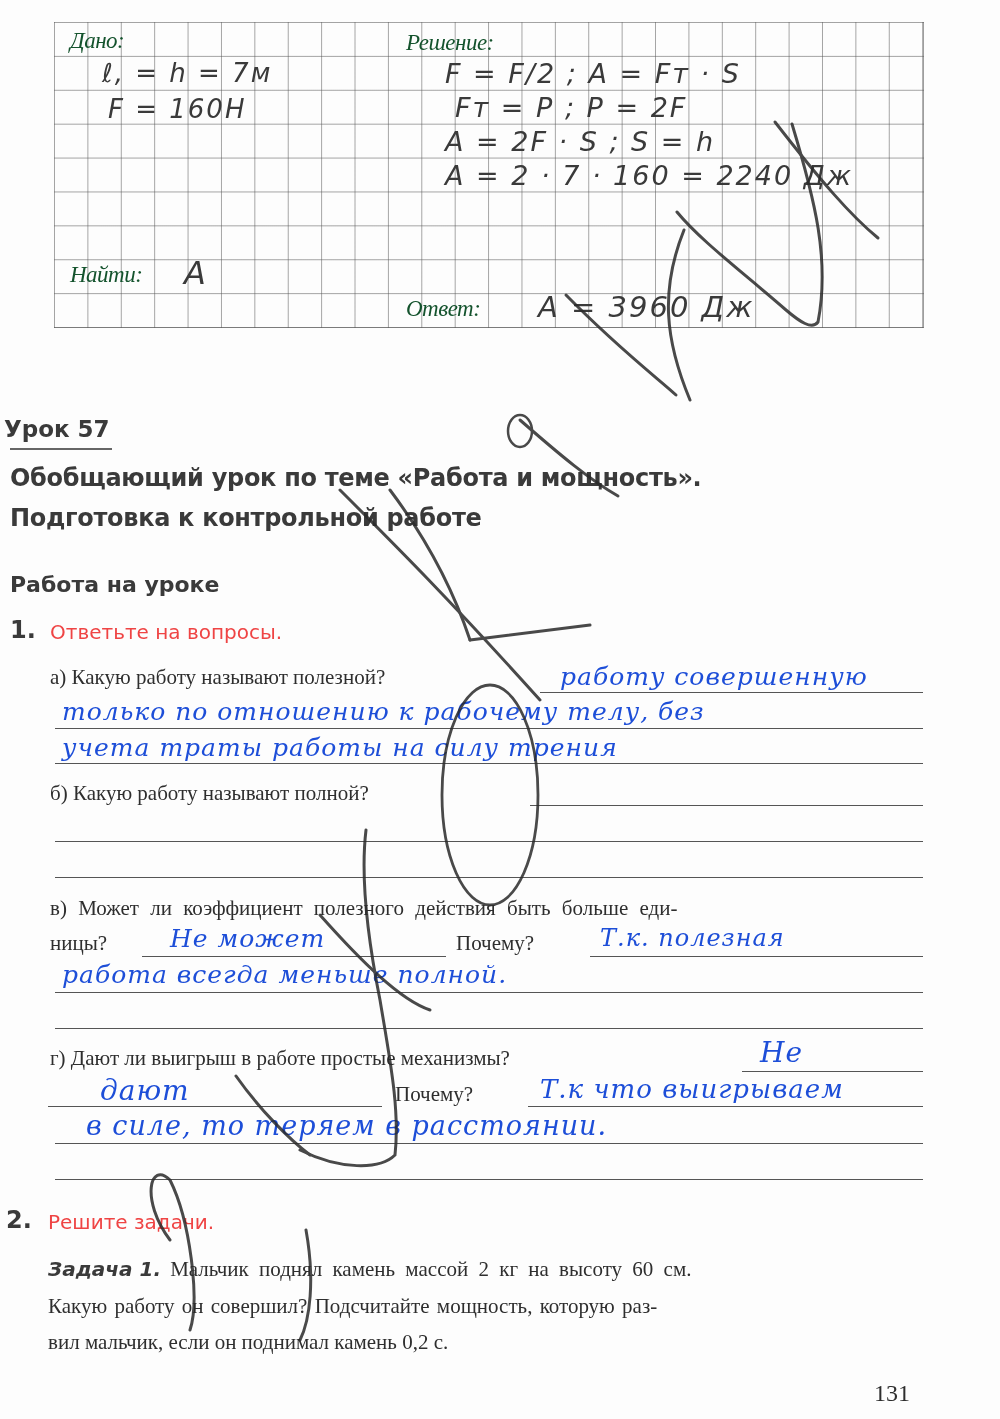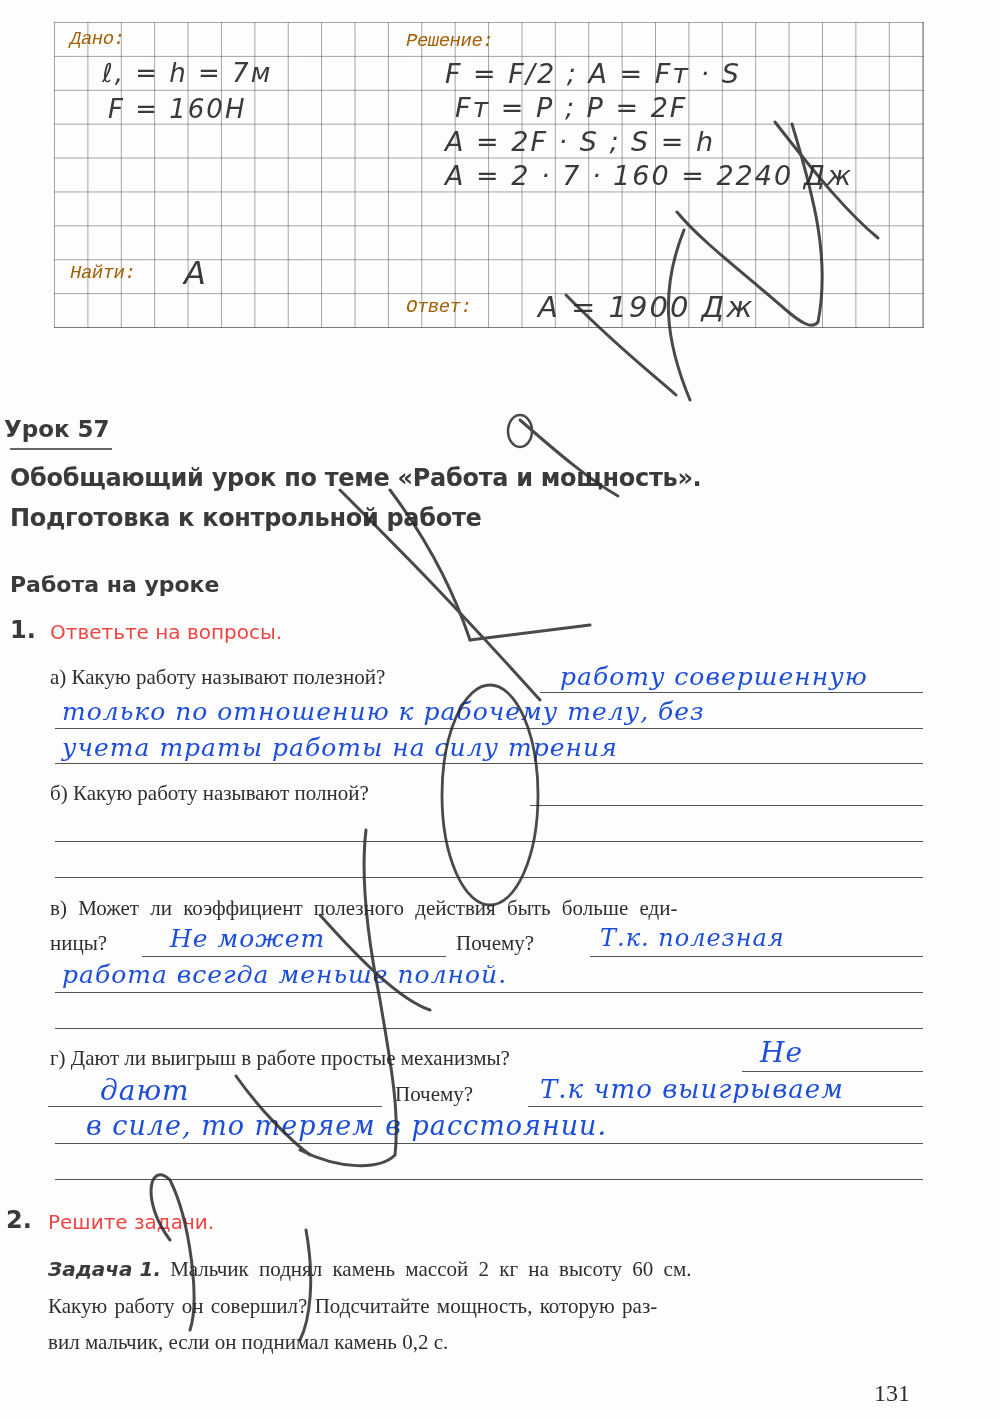--- a/index.html
+++ b/index.html
@@ -8,21 +8,21 @@
   .abs{position:absolute;}
   
   .grid{left:54px;top:22px;width:869px;height:305px;
     background-color:#fdfdfd;
     background-image:
       linear-gradient(to right, rgba(90,90,90,.55) 1px, transparent 1px),
       linear-gradient(to bottom, rgba(90,90,90,.55) 1px, transparent 1px);
     background-size:33.4px 33.9px;
     border-right:1px solid rgba(90,90,90,.55);
     border-bottom:1px solid rgba(90,90,90,.55);}
-  .grid-label{font-family:Liberation Mono, monospace;font-style:italic;font-size:19px;color:#a16207;letter-spacing:-0.5px;}
+  .grid-label{font-family:Liberation Serif, serif;font-style:italic;font-size:23px;color:#14532d;letter-spacing:-0.5px;}
   .hw{font-family:"DejaVu Sans",sans-serif;font-style:italic;color:#3a3a3a;font-weight:300;letter-spacing:2px;text-align:center;}
   .hw-cursive{font-family:"DejaVu Serif",serif;font-style:italic;color:#1d4ed8;letter-spacing:1px;}
   .sans-b{font-family:"DejaVu Sans",sans-serif;font-weight:bold;color:#3a3a3a;}
   .sans{font-family:"DejaVu Sans",sans-serif;color:#ef4444;}
   .serif{font-family:"Liberation Serif",serif;color:#2e2e2e;}
   .rule{height:1px;background:#555;}
   .lesson-underline{left:10px;top:448px;width:102px;height:2px;background:#666;}
   svg.strokes{position:absolute;left:0;top:0;pointer-events:none;}
 </style>
 </head>
@@ -37,21 +37,21 @@
 <div class="abs grid-label" style="left:70px;top:262px;">Найти:</div>
 <div class="abs hw" style="left:184px;top:254px;font-size:32px;">A</div>
 
 <div class="abs grid-label" style="left:406px;top:30px;">Решение:</div>
 <div class="abs hw" style="left:445px;top:58px;font-size:27px;">F = F/2 ;  A = Fт · S</div>
 <div class="abs hw" style="left:455px;top:92px;font-size:27px;">Fт = P ;  P = 2F</div>
 <div class="abs hw" style="left:445px;top:126px;font-size:27px;">A = 2F · S ;  S = h</div>
 <div class="abs hw" style="left:445px;top:160px;font-size:27px;">A = 2 · 7 · 160 = 2240 Дж</div>
 
 <div class="abs grid-label" style="left:406px;top:296px;">Ответ:</div>
-<div class="abs hw" style="left:538px;top:290px;font-size:29px;">A = 1900 Дж</div>
+<div class="abs hw" style="left:538px;top:290px;font-size:29px;">A = 3960 Дж</div>
 
 <div class="abs sans-b" style="left:4px;top:416px;font-size:23px;">Урок 57</div>
 <div class="abs lesson-underline"></div>
 <div class="abs sans-b" style="left:10px;top:464px;font-size:24px;letter-spacing:-0.3px;">Обобщающий урок по теме «Работа и мощность».</div>
 <div class="abs sans-b" style="left:10px;top:504px;font-size:24px;letter-spacing:-0.3px;">Подготовка к контрольной работе</div>
 <div class="abs sans-b" style="left:10px;top:572px;font-size:22px;">Работа на уроке</div>
 
 <div class="abs sans-b" style="left:10px;top:616px;font-size:24px;">1.</div>
 <div class="abs sans" style="left:50px;top:620px;font-size:20px;">Ответьте на вопросы.</div>
 

